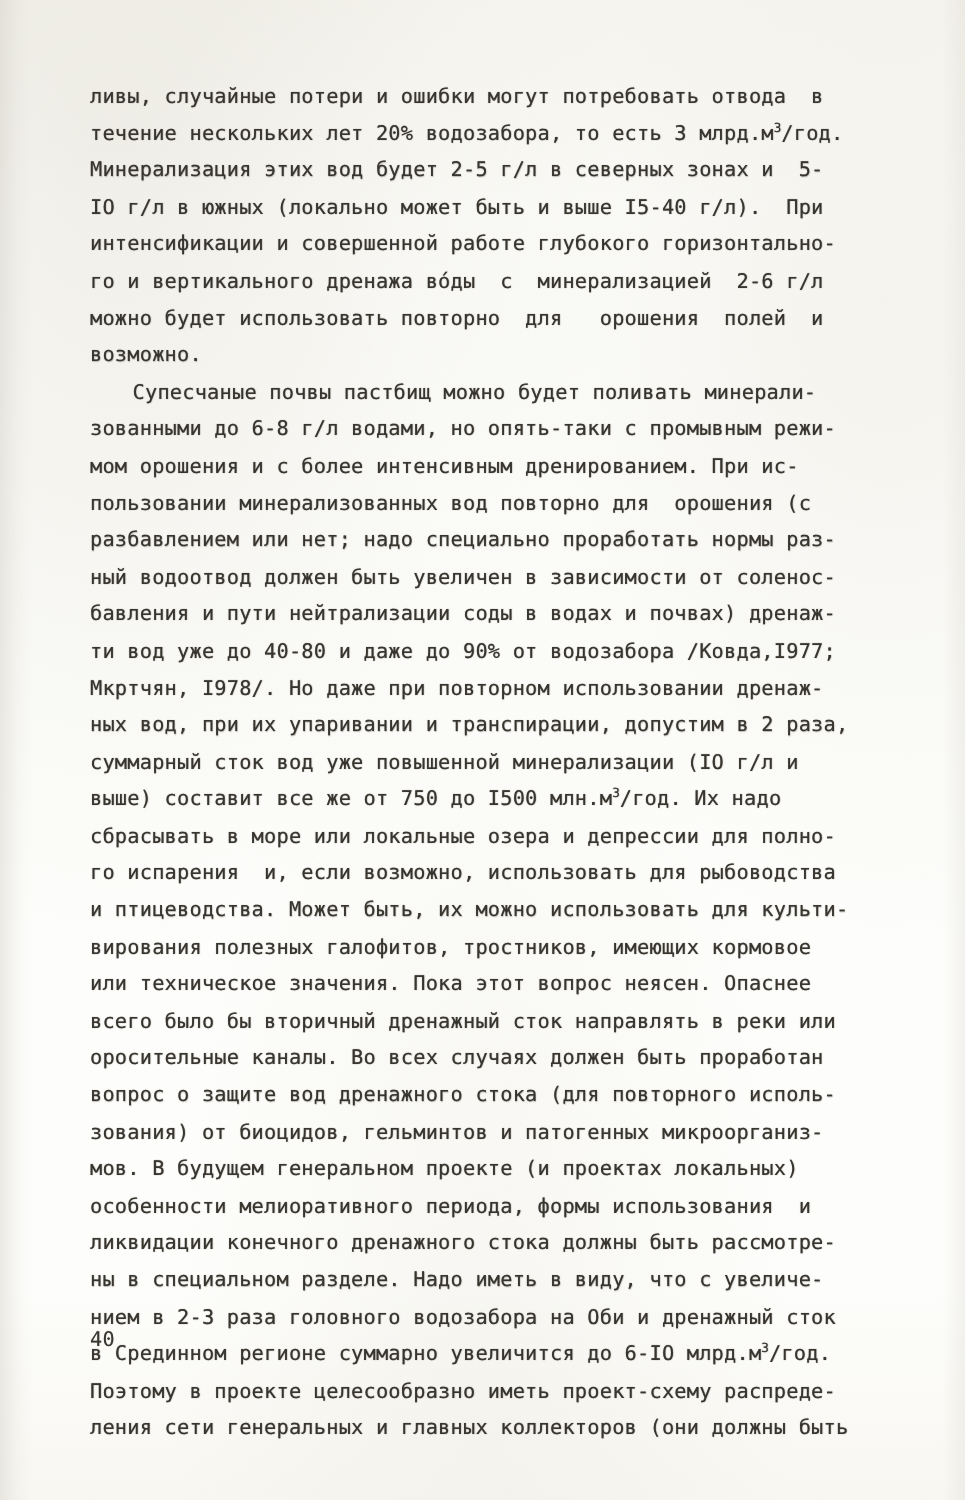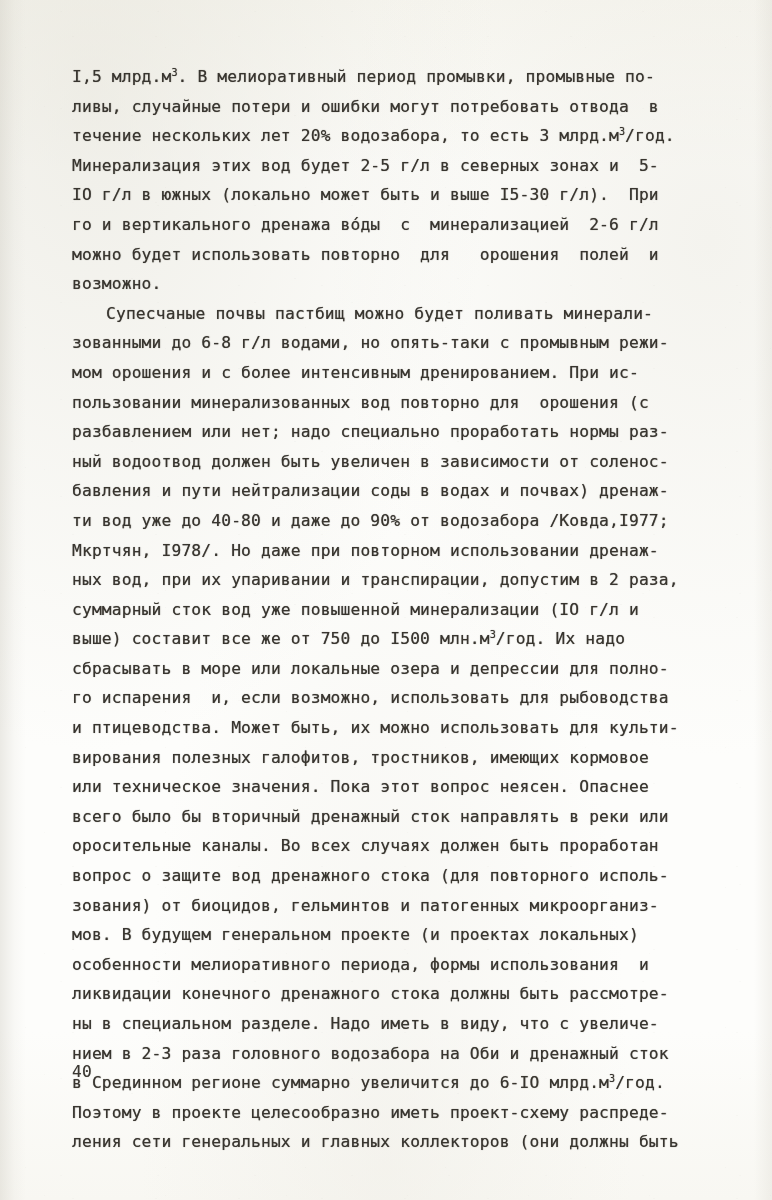--- a/index.html
+++ b/index.html
@@ -111,25 +111,25 @@
 </head>
 <body>
 
 <div id="page">
 
   <div id="scan-gutter"></div>
   <div id="scan-right-edge"></div>
 
   <div id="text-block">
     <div class="para" id="paragraph-1">
-        <div class="line" id="p1-l1"><span>I,5 млрд.м</span><sup class="exp">3</sup><span>. В мелиоративный период промывки, промывные по-</span></div>
         <div class="line" id="p1-l2"><span>ливы, случайные потери и ошибки могут потребовать отвода  в</span></div>
         <div class="line" id="p1-l3"><span>течение нескольких лет 20% водозабора, то есть 3 млрд.м</span><sup class="exp">3</sup><span>/год.</span></div>
         <div class="line" id="p1-l4"><span>Минерализация этих вод будет 2-5 г/л в северных зонах и  5-</span></div>
-        <div class="line" id="p1-l5"><span>IО г/л в южных (локально может быть и выше I5-30 г/л).  При</span></div>
+        <div class="line" id="p1-l5"><span>IО г/л в южных (локально может быть и выше I5-40 г/л).  При</span></div>
+        <div class="line" id="p1-l6"><span>интенсификации и совершенной работе глубокого горизонтально-</span></div>
         <div class="line" id="p1-l7"><span>го и вертикального дренажа во́ды  с  минерализацией  2-6 г/л</span></div>
         <div class="line" id="p1-l8"><span>можно будет использовать повторно  для   орошения  полей  и</span></div>
         <div class="line" id="p1-l9"><span>возможно.</span></div>
       </div>
     <div class="para" id="paragraph-2">
         <div class="line" id="p2-l1"><span class="indent"></span><span>Супесчаные почвы пастбищ можно будет поливать минерали-</span></div>
         <div class="line" id="p2-l2"><span>зованными до 6-8 г/л водами, но опять-таки с промывным режи-</span></div>
         <div class="line" id="p2-l3"><span>мом орошения и с более интенсивным дренированием. При ис-</span></div>
         <div class="line" id="p2-l4"><span>пользовании минерализованных вод повторно для  орошения (с</span></div>
         <div class="line" id="p2-l5"><span>разбавлением или нет; надо специально проработать нормы раз-</span></div>

